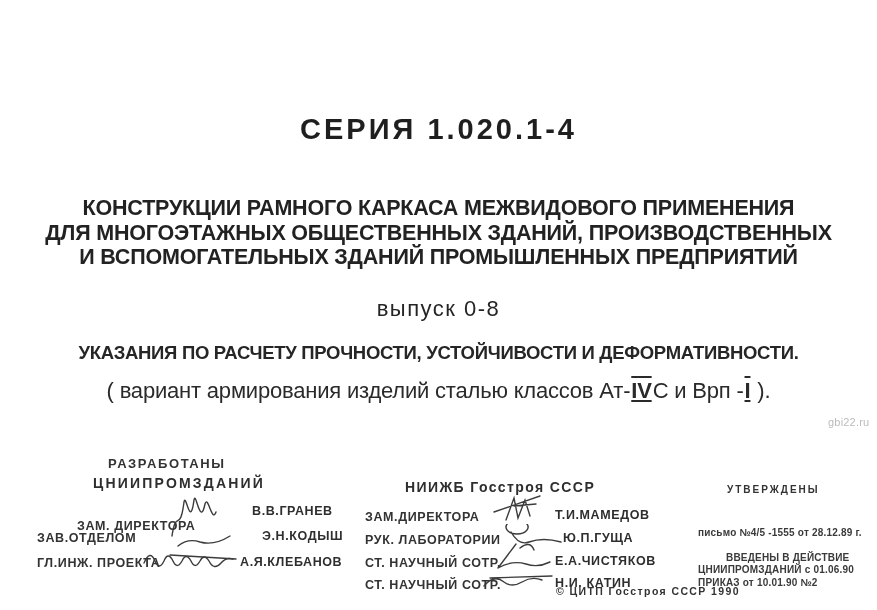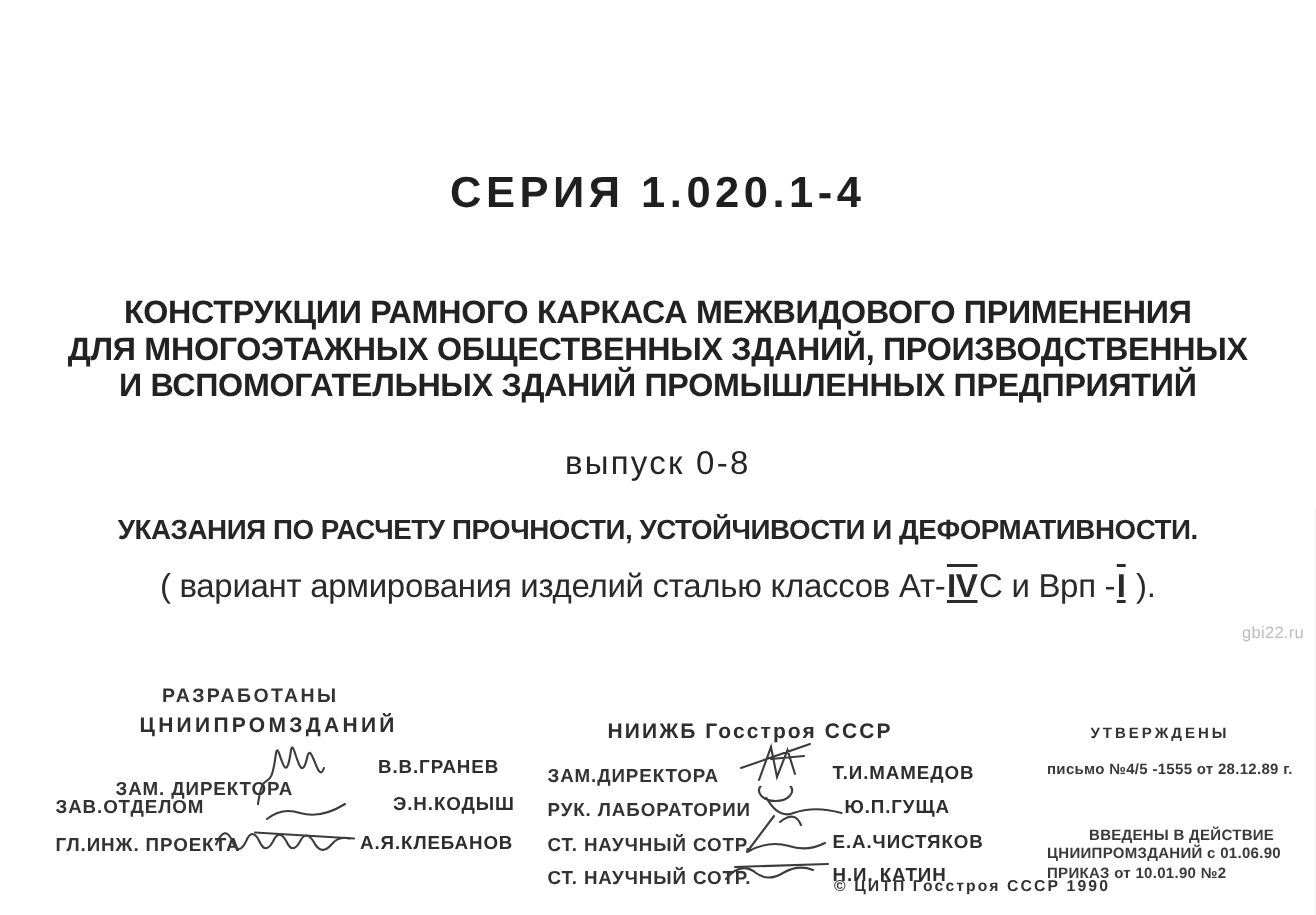--- a/index.html
+++ b/index.html
@@ -122,21 +122,21 @@
   </svg>
   <svg class="sig" style="left:486px;top:540px;" width="68" height="32" viewBox="0 0 68 32">
     <path d="M30 4 l -18 24 M12 28 q 14 -8 28 -4 q 12 4 24 -2 M34 8 q 10 -8 14 2"></path>
   </svg>
   <svg class="sig" style="left:480px;top:570px;" width="78" height="22" viewBox="0 0 78 22">
     <path d="M4 16 q 10 -12 20 -4 q 8 6 18 0 q 10 -6 20 -2 M10 8 L 72 6"></path>
   </svg>
 
   <div class="abs approved-h" style="top:484px;left:727px;">УТВЕРЖДЕНЫ</div>
 
-  <div class="abs small-note" style="top:508px;left:698px;">письмо №4/5 -1555 от 28.12.89 г.</div>
+  <div class="abs small-note" style="top:527px;left:698px;">письмо №4/5 -1555 от 28.12.89 г.</div>
 
   <div class="abs small-note" style="top:552px;left:726px;">ВВЕДЕНЫ В ДЕЙСТВИЕ</div>
   <div class="abs small-note" style="top:564px;left:698px;">ЦНИИПРОМЗДАНИЙ  с 01.06.90</div>
   <div class="abs small-note" style="top:577px;left:698px;">ПРИКАЗ  от  10.01.90  №2</div>
 
   <div class="abs copyright">© ЦИТП Госстроя СССР 1990</div>
 
 </div>
 
 </body></html>

